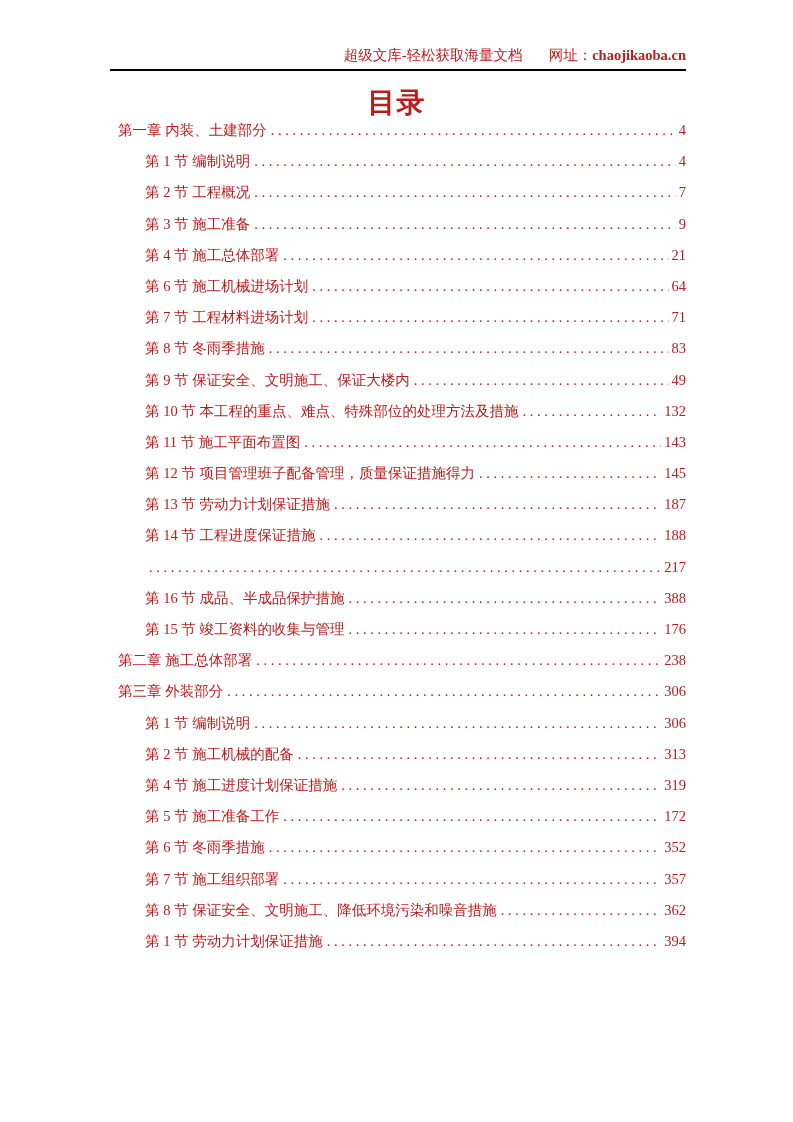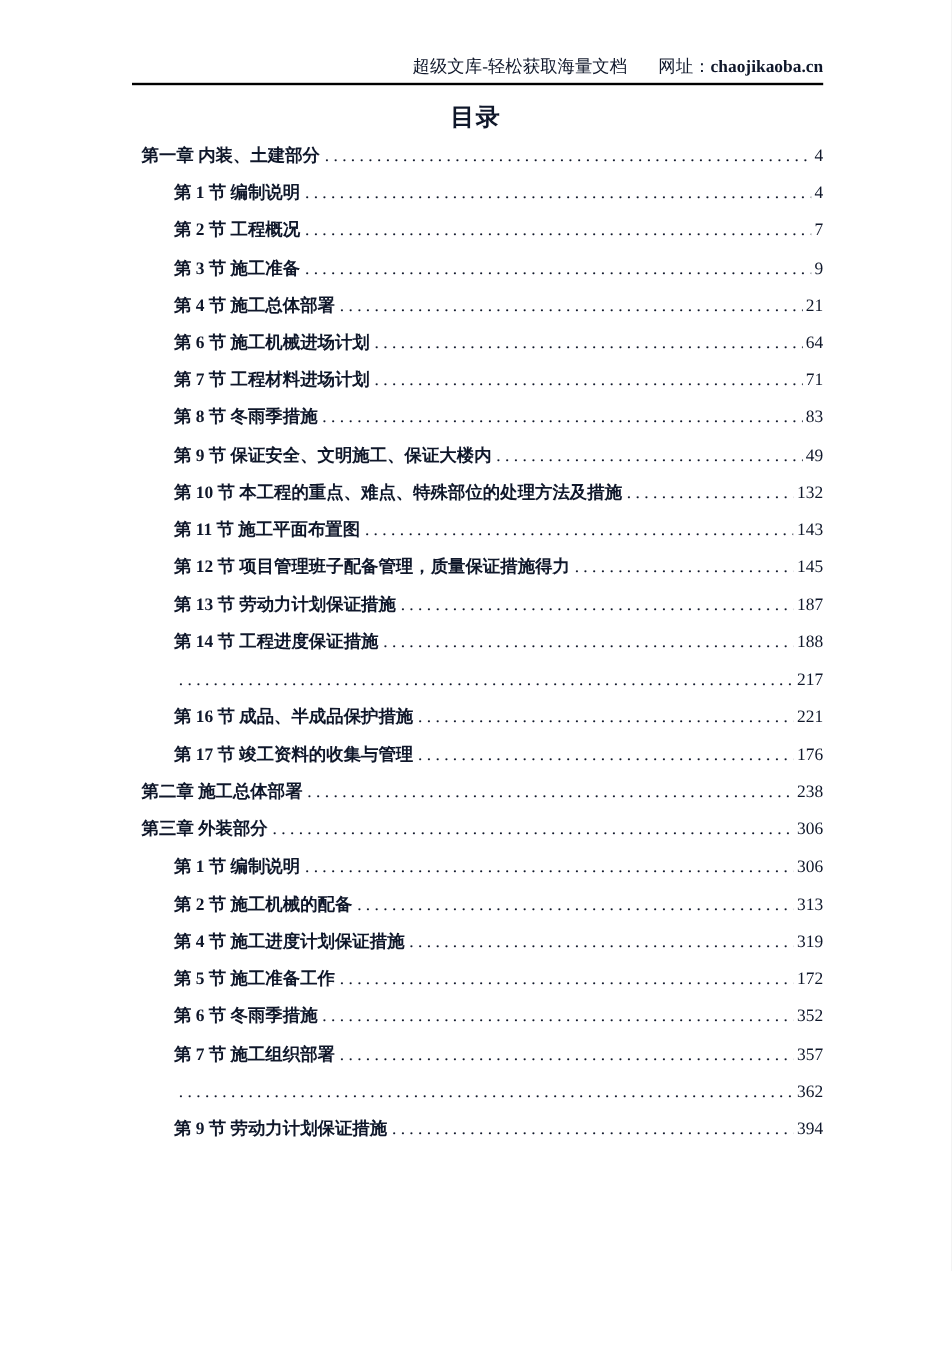--- a/index.html
+++ b/index.html
@@ -3,21 +3,21 @@
 <meta charset="utf-8">
 <style>
   html, body { margin: 0; padding: 0; background: #e8e8e8; }
   .page {
     position: relative;
     width: 793px;
     height: 1122px;
     margin: 0 auto;
     background: #ffffff;
     font-family: "Liberation Serif", "DejaVu Serif", serif;
-    color: #0f172a;
+    color: #b91c1c;
     overflow: hidden;
   }
   .page-header {
     position: absolute;
     top: 46px;
     left: 110px;
     width: 576px;
     text-align: right;
     font-size: 14.5px;
     white-space: nowrap;
@@ -31,40 +31,40 @@
     width: 576px;
     height: 0;
     border-top: 2px solid #000000;
   }
   .doc-title {
     position: absolute;
     top: 84px;
     left: 0;
     width: 100%;
     text-align: center;
-    font-size: 20px;
+    font-size: 28px;
     font-weight: bold;
     letter-spacing: 1px;
   }
   .toc {
     position: absolute;
     top: 115px;
     left: 118px;
     width: 568px;
   }
   .toc-row {
     display: flex;
     align-items: baseline;
     height: 31.2px;
     line-height: 31.2px;
     font-size: 14.5px;
     white-space: nowrap;
   }
   .toc-row.level-2 { padding-left: 27px; }
-  .toc-label { flex: none; font-weight: bold; }
+  .toc-label { flex: none; }
   .toc-leader {
     flex: 1;
     overflow: hidden;
     white-space: nowrap;
     margin: 0 3px 0 4px;
   }
   .toc-leader::after {
     content: ". . . . . . . . . . . . . . . . . . . . . . . . . . . . . . . . . . . . . . . . . . . . . . . . . . . . . . . . . . . . . . . . . . . . . . . . . . . . . . . . . . . . . . . . . . . . . . . . . . . .";
   }
   .toc-page { flex: none; text-align: right; }
@@ -153,24 +153,24 @@
       <span class="toc-leader"></span>
       <span class="toc-page">188</span>
     </div>
       <div class="toc-row level-2">
       <span class="toc-leader"></span>
       <span class="toc-page">217</span>
     </div>
       <div class="toc-row level-2">
       <span class="toc-label">第 16 节 成品、半成品保护措施</span>
       <span class="toc-leader"></span>
-      <span class="toc-page">221</span>
-    </div>
-      <div class="toc-row level-2">
-      <span class="toc-label">第 17 节 竣工资料的收集与管理</span>
+      <span class="toc-page">388</span>
+    </div>
+      <div class="toc-row level-2">
+      <span class="toc-label">第 15 节 竣工资料的收集与管理</span>
       <span class="toc-leader"></span>
       <span class="toc-page">176</span>
     </div>
       <div class="toc-row level-1">
       <span class="toc-label">第二章 施工总体部署</span>
       <span class="toc-leader"></span>
       <span class="toc-page">238</span>
     </div>
       <div class="toc-row level-1">
       <span class="toc-label">第三章 外装部分</span>
@@ -201,23 +201,24 @@
       <span class="toc-label">第 6 节 冬雨季措施</span>
       <span class="toc-leader"></span>
       <span class="toc-page">352</span>
     </div>
       <div class="toc-row level-2">
       <span class="toc-label">第 7 节 施工组织部署</span>
       <span class="toc-leader"></span>
       <span class="toc-page">357</span>
     </div>
       <div class="toc-row level-2">
+      <span class="toc-label">第 8 节 保证安全、文明施工、降低环境污染和噪音措施</span>
       <span class="toc-leader"></span>
       <span class="toc-page">362</span>
     </div>
       <div class="toc-row level-2">
-      <span class="toc-label">第 9 节 劳动力计划保证措施</span>
+      <span class="toc-label">第 1 节 劳动力计划保证措施</span>
       <span class="toc-leader"></span>
       <span class="toc-page">394</span>
     </div>
     </div>
 
 </div>
 
 </body></html>

